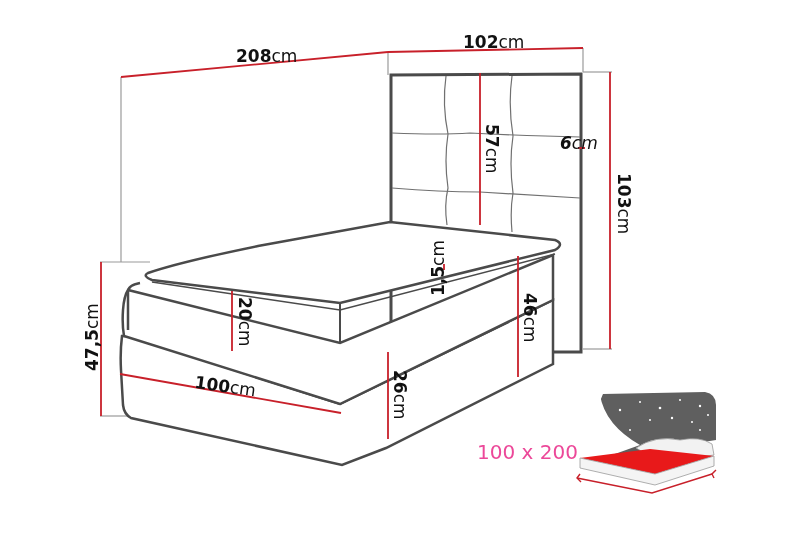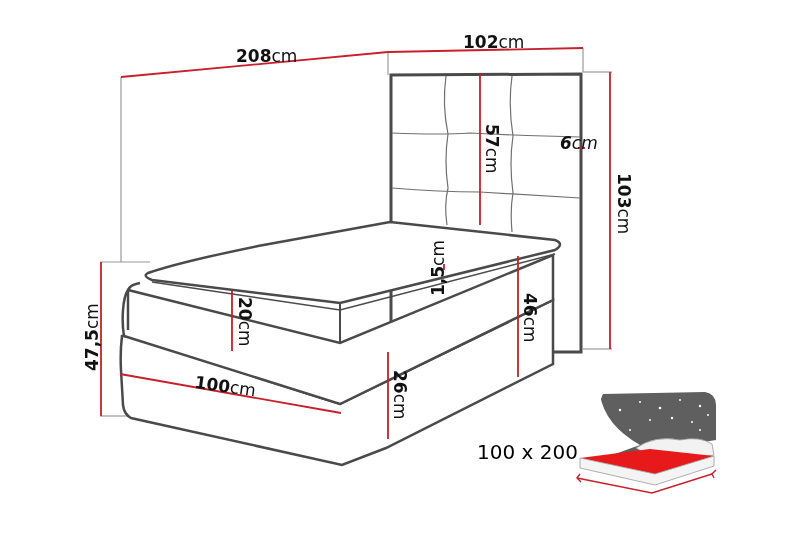--- a/index.html
+++ b/index.html
@@ -3,21 +3,21 @@
 <meta charset="utf-8">
 <style>
   html, body { margin: 0; padding: 0; background: #ffffff; }
   body { width: 800px; height: 533px; position: relative; overflow: hidden; font-family: "Liberation Sans", sans-serif; }
   #diagram { position: absolute; left: 0; top: 0; width: 800px; height: 533px; }
   .lbl { position: absolute; font-family: "DejaVu Sans", sans-serif; color: #111; font-size: 17px; white-space: nowrap; line-height: 1; }
   .lbl b { font-weight: 700; }
   .lbl .u { font-weight: 400; }
   .rot90 { transform-origin: left top; transform: rotate(90deg); }
   .rotm90 { transform-origin: left top; transform: rotate(-90deg); }
-  .size-badge { position: absolute; left: 477px; top: 440px; font-family: "DejaVu Sans", sans-serif; font-size: 20px; color: #000000; letter-spacing: 0px; }
+  .size-badge { position: absolute; left: 477px; top: 440px; font-family: "DejaVu Sans", sans-serif; font-size: 20px; color: #ec4899; letter-spacing: 0px; }
 </style>
 </head>
 <body>
 
 <div id="diagram">
   <svg width="800" height="533" viewBox="0 0 800 533">
 
     <g stroke="#9a9a9a" stroke-width="1.2" fill="none">
       <line x1="121" y1="77" x2="121" y2="262"></line>
       <line x1="388" y1="52" x2="388" y2="75"></line>

